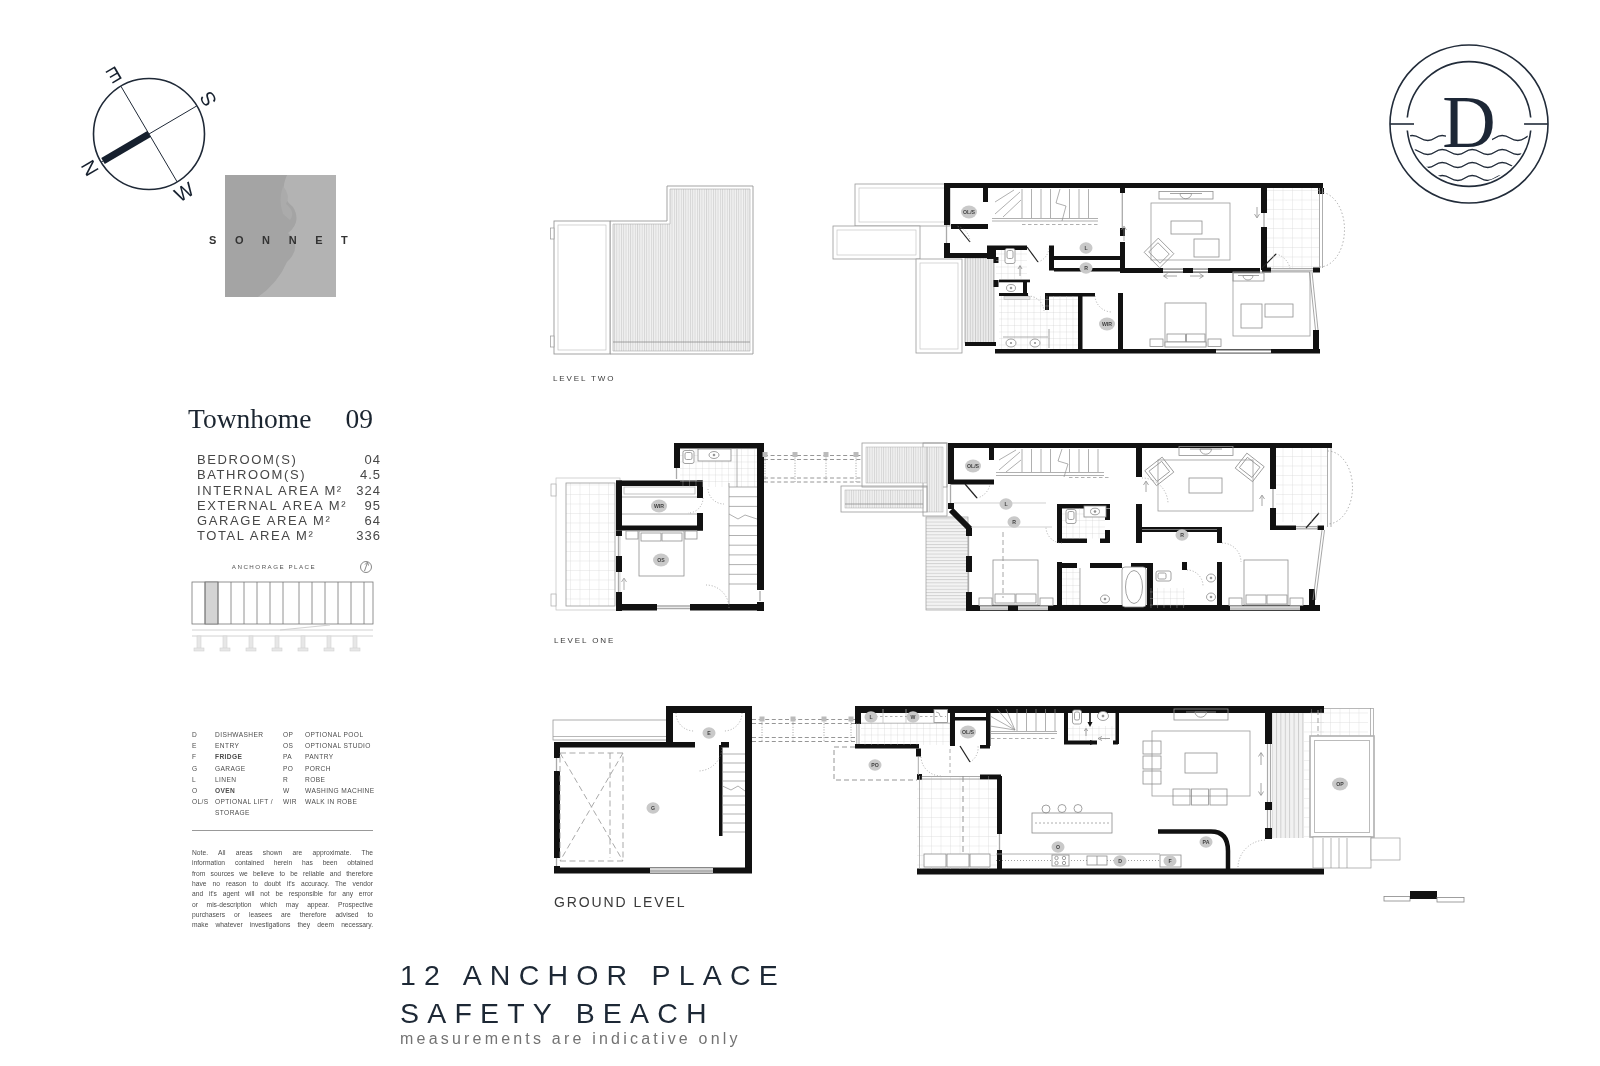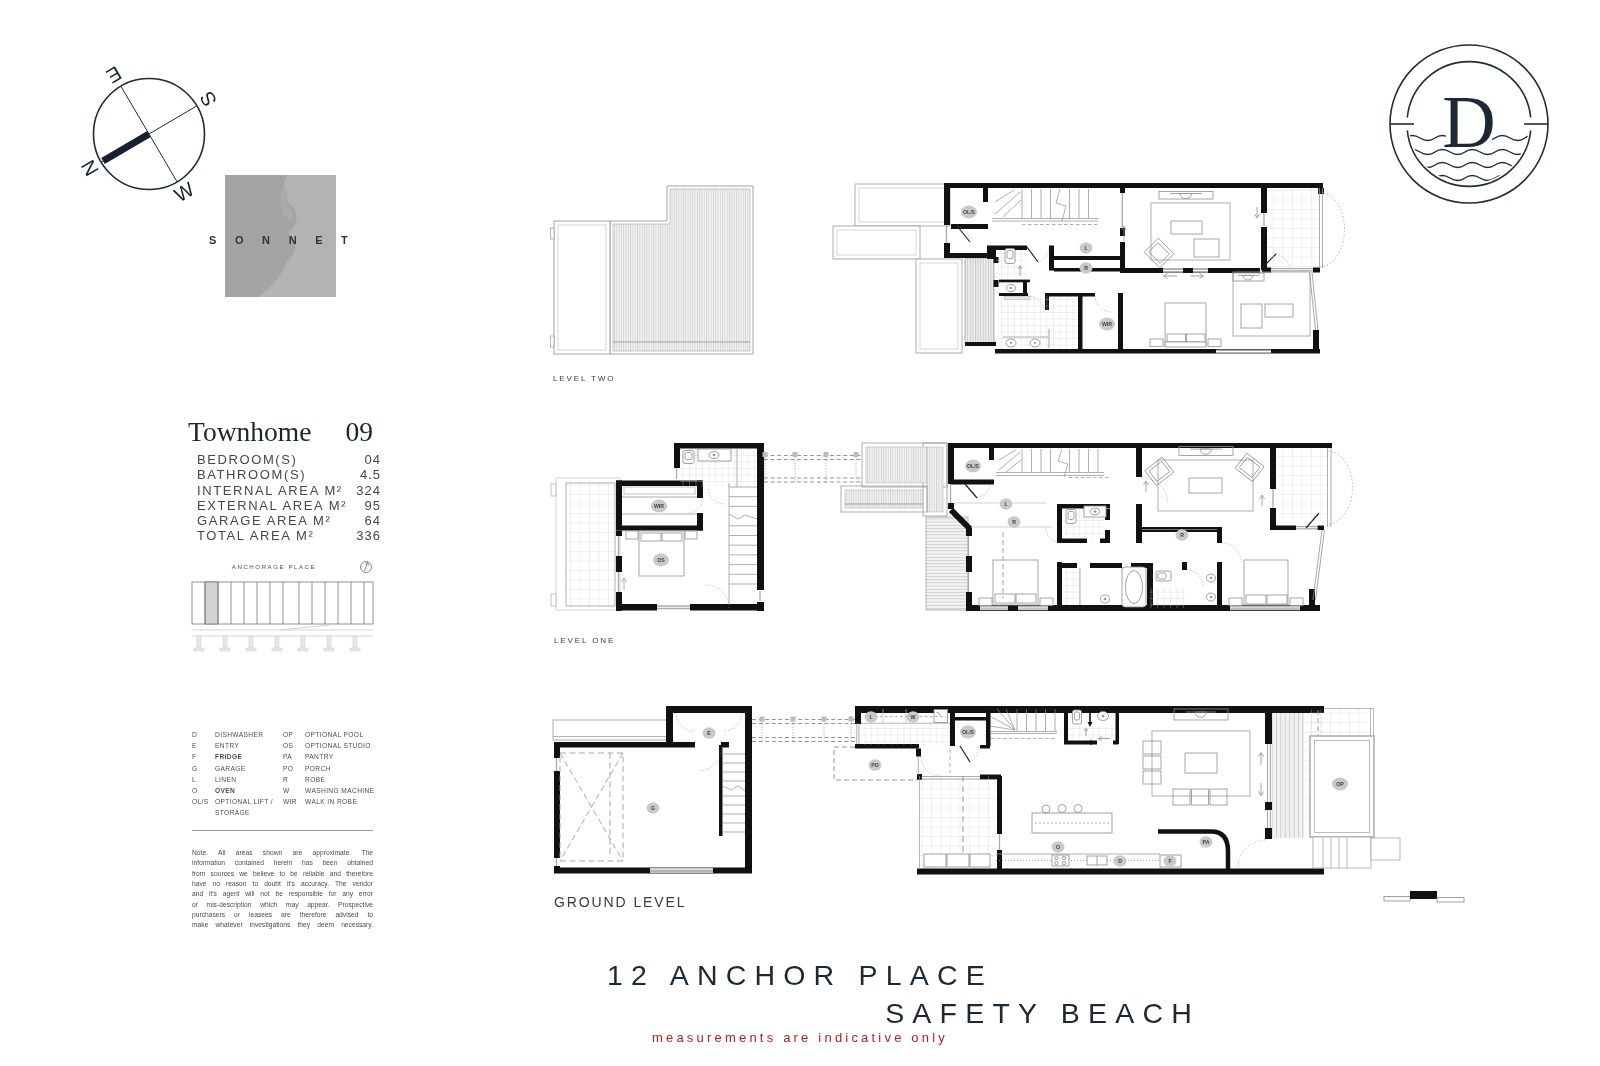--- a/index.html
+++ b/index.html
@@ -961,21 +961,21 @@
         <ellipse cx="1206" cy="842" rx="6.5" ry="5.8" fill="#c9c9c9"></ellipse>
         <text x="1206" y="844.2" fill="#3f3f3f">PA</text>
       </g>
 <g>
         <ellipse cx="1340" cy="784" rx="8" ry="6.5" fill="#c9c9c9"></ellipse>
         <text x="1340" y="786.2" fill="#3f3f3f">OP</text>
       </g>
 </g>
 </svg>
 
-<div class="abs" style="left:188px;top:416px;width:185px;color:#1b2530;font-family:'Liberation Serif',serif;font-size:27.5px;">
+<div class="abs" style="left:188px;top:403px;width:185px;color:#1b2530;font-family:'Liberation Serif',serif;font-size:27.5px;">
 <span>Townhome</span><span style="float:right">09</span></div>
 
 <div class="abs" style="left:197px;top:452px;width:184px;font-size:13px;letter-spacing:1.6px;color:#474747;line-height:15.3px;">
 <div>BEDROOM(S)<span style="float:right;letter-spacing:1px">04</span></div>
 <div>BATHROOM(S)<span style="float:right;letter-spacing:1px">4.5</span></div>
 <div>INTERNAL AREA M²<span style="float:right;letter-spacing:1px">324</span></div>
 <div>EXTERNAL AREA M²<span style="float:right;letter-spacing:1px">95</span></div>
 <div>GARAGE AREA M²<span style="float:right;letter-spacing:1px">64</span></div>
 <div>TOTAL AREA M²<span style="float:right;letter-spacing:1px">336</span></div>
 </div>
@@ -1017,17 +1017,17 @@
 <div style="text-align:justify;text-align-last:justify">purchasers or leasees are therefore advised to</div>
 <div style="text-align:justify;text-align-last:justify">make whatever investigations they deem necessary.</div>
 </div>
 
 <div class="abs" style="left:553px;top:374px;font-size:8px;letter-spacing:1.9px;color:#3a3a3a;">LEVEL TWO</div>
 
 <div class="abs" style="left:554px;top:636px;font-size:8px;letter-spacing:1.9px;color:#3a3a3a;">LEVEL ONE</div>
 
 <div class="abs" style="left:554px;top:894px;font-size:14px;letter-spacing:1.9px;color:#3a3a3a;">GROUND LEVEL</div>
 
-<div class="abs" style="left:400px;top:959px;width:800px;text-align:center;font-size:28.5px;letter-spacing:8.2px;color:#1d2835;font-weight:500;">12 ANCHOR PLACE</div>
-
-<div class="abs" style="left:400px;top:997px;width:800px;text-align:right;font-size:28.5px;letter-spacing:8.2px;color:#1d2835;font-weight:500;">SAFETY BEACH</div>
-
-<div class="abs" style="left:400px;top:1030px;width:800px;text-align:center;font-size:13px;letter-spacing:3.2px;color:#b91c1c;">measurements are indicative only</div>
+<div class="abs" style="left:400px;top:959px;width:800px;text-align:left;font-size:28.5px;letter-spacing:8.2px;color:#1d2835;font-weight:500;">12 ANCHOR PLACE</div>
+
+<div class="abs" style="left:400px;top:997px;width:800px;text-align:left;font-size:28.5px;letter-spacing:8.2px;color:#1d2835;font-weight:500;">SAFETY BEACH</div>
+
+<div class="abs" style="left:400px;top:1030px;width:800px;text-align:left;font-size:16px;letter-spacing:3.2px;color:#737373;">measurements are indicative only</div>
 
 </body></html>

